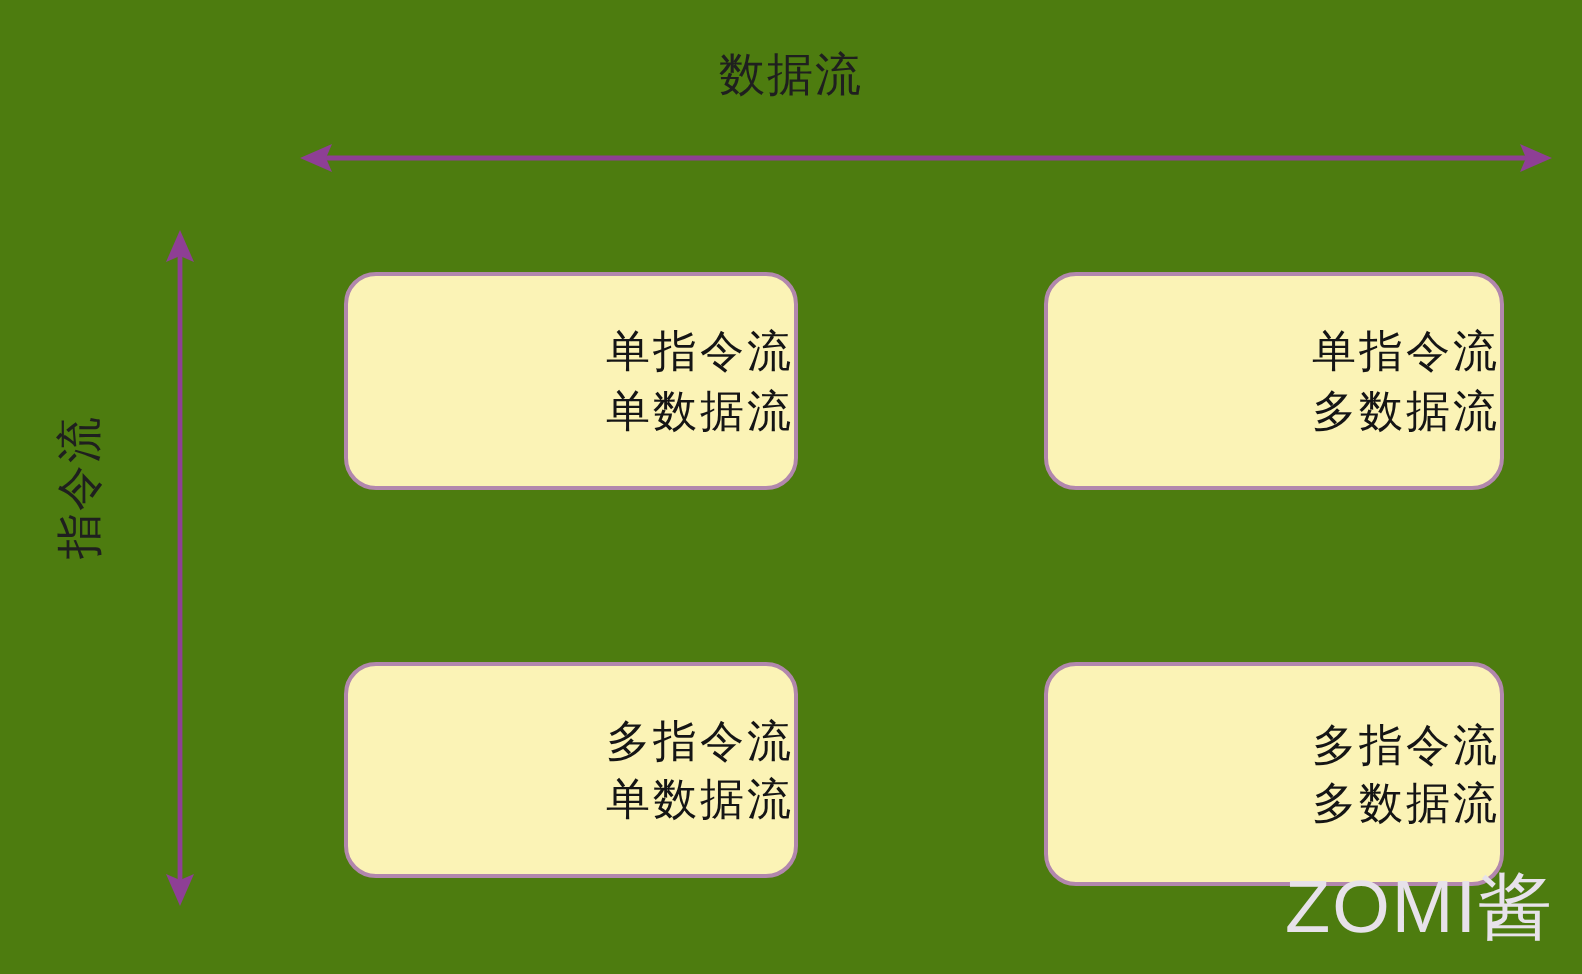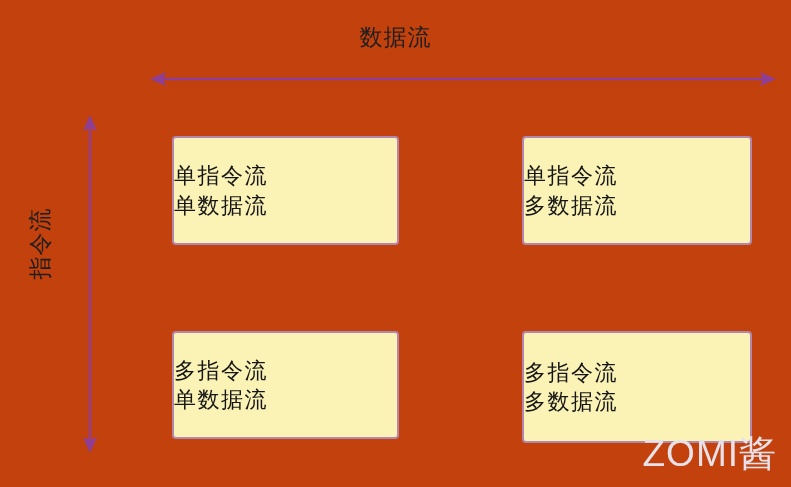--- a/index.html
+++ b/index.html
@@ -4,21 +4,21 @@
 <style>
   html, body {
     margin: 0;
     padding: 0;
     background: #ffffff;
   }
   #canvas {
     position: relative;
     width: 791px;
     height: 487px;
-    background: #c2410c;
+    background: #4d7c0f;
     overflow: hidden;
     font-family: "Liberation Sans", "DejaVu Sans", sans-serif;
   }
 
   
   .axis-title-top {
     position: absolute;
     left: 0;
     top: 22px;
     width: 791px;
@@ -61,24 +61,24 @@
     width: 32px;
     height: 344px;
   }
 
   
   .quad-box {
     position: absolute;
     box-sizing: border-box;
     background: #fbf3b6;
     border: 2px solid #b287ad;
-    border-radius: 4px;
+    border-radius: 16px;
     display: flex;
     flex-direction: column;
-    align-items: flex-start;
+    align-items: flex-end;
     justify-content: center;
     line-height: 1.32;
   }
   .quad-box .line {
     font-size: 22px;
     color: #151515;
     letter-spacing: 1.5px;
     white-space: nowrap;
   }
 

